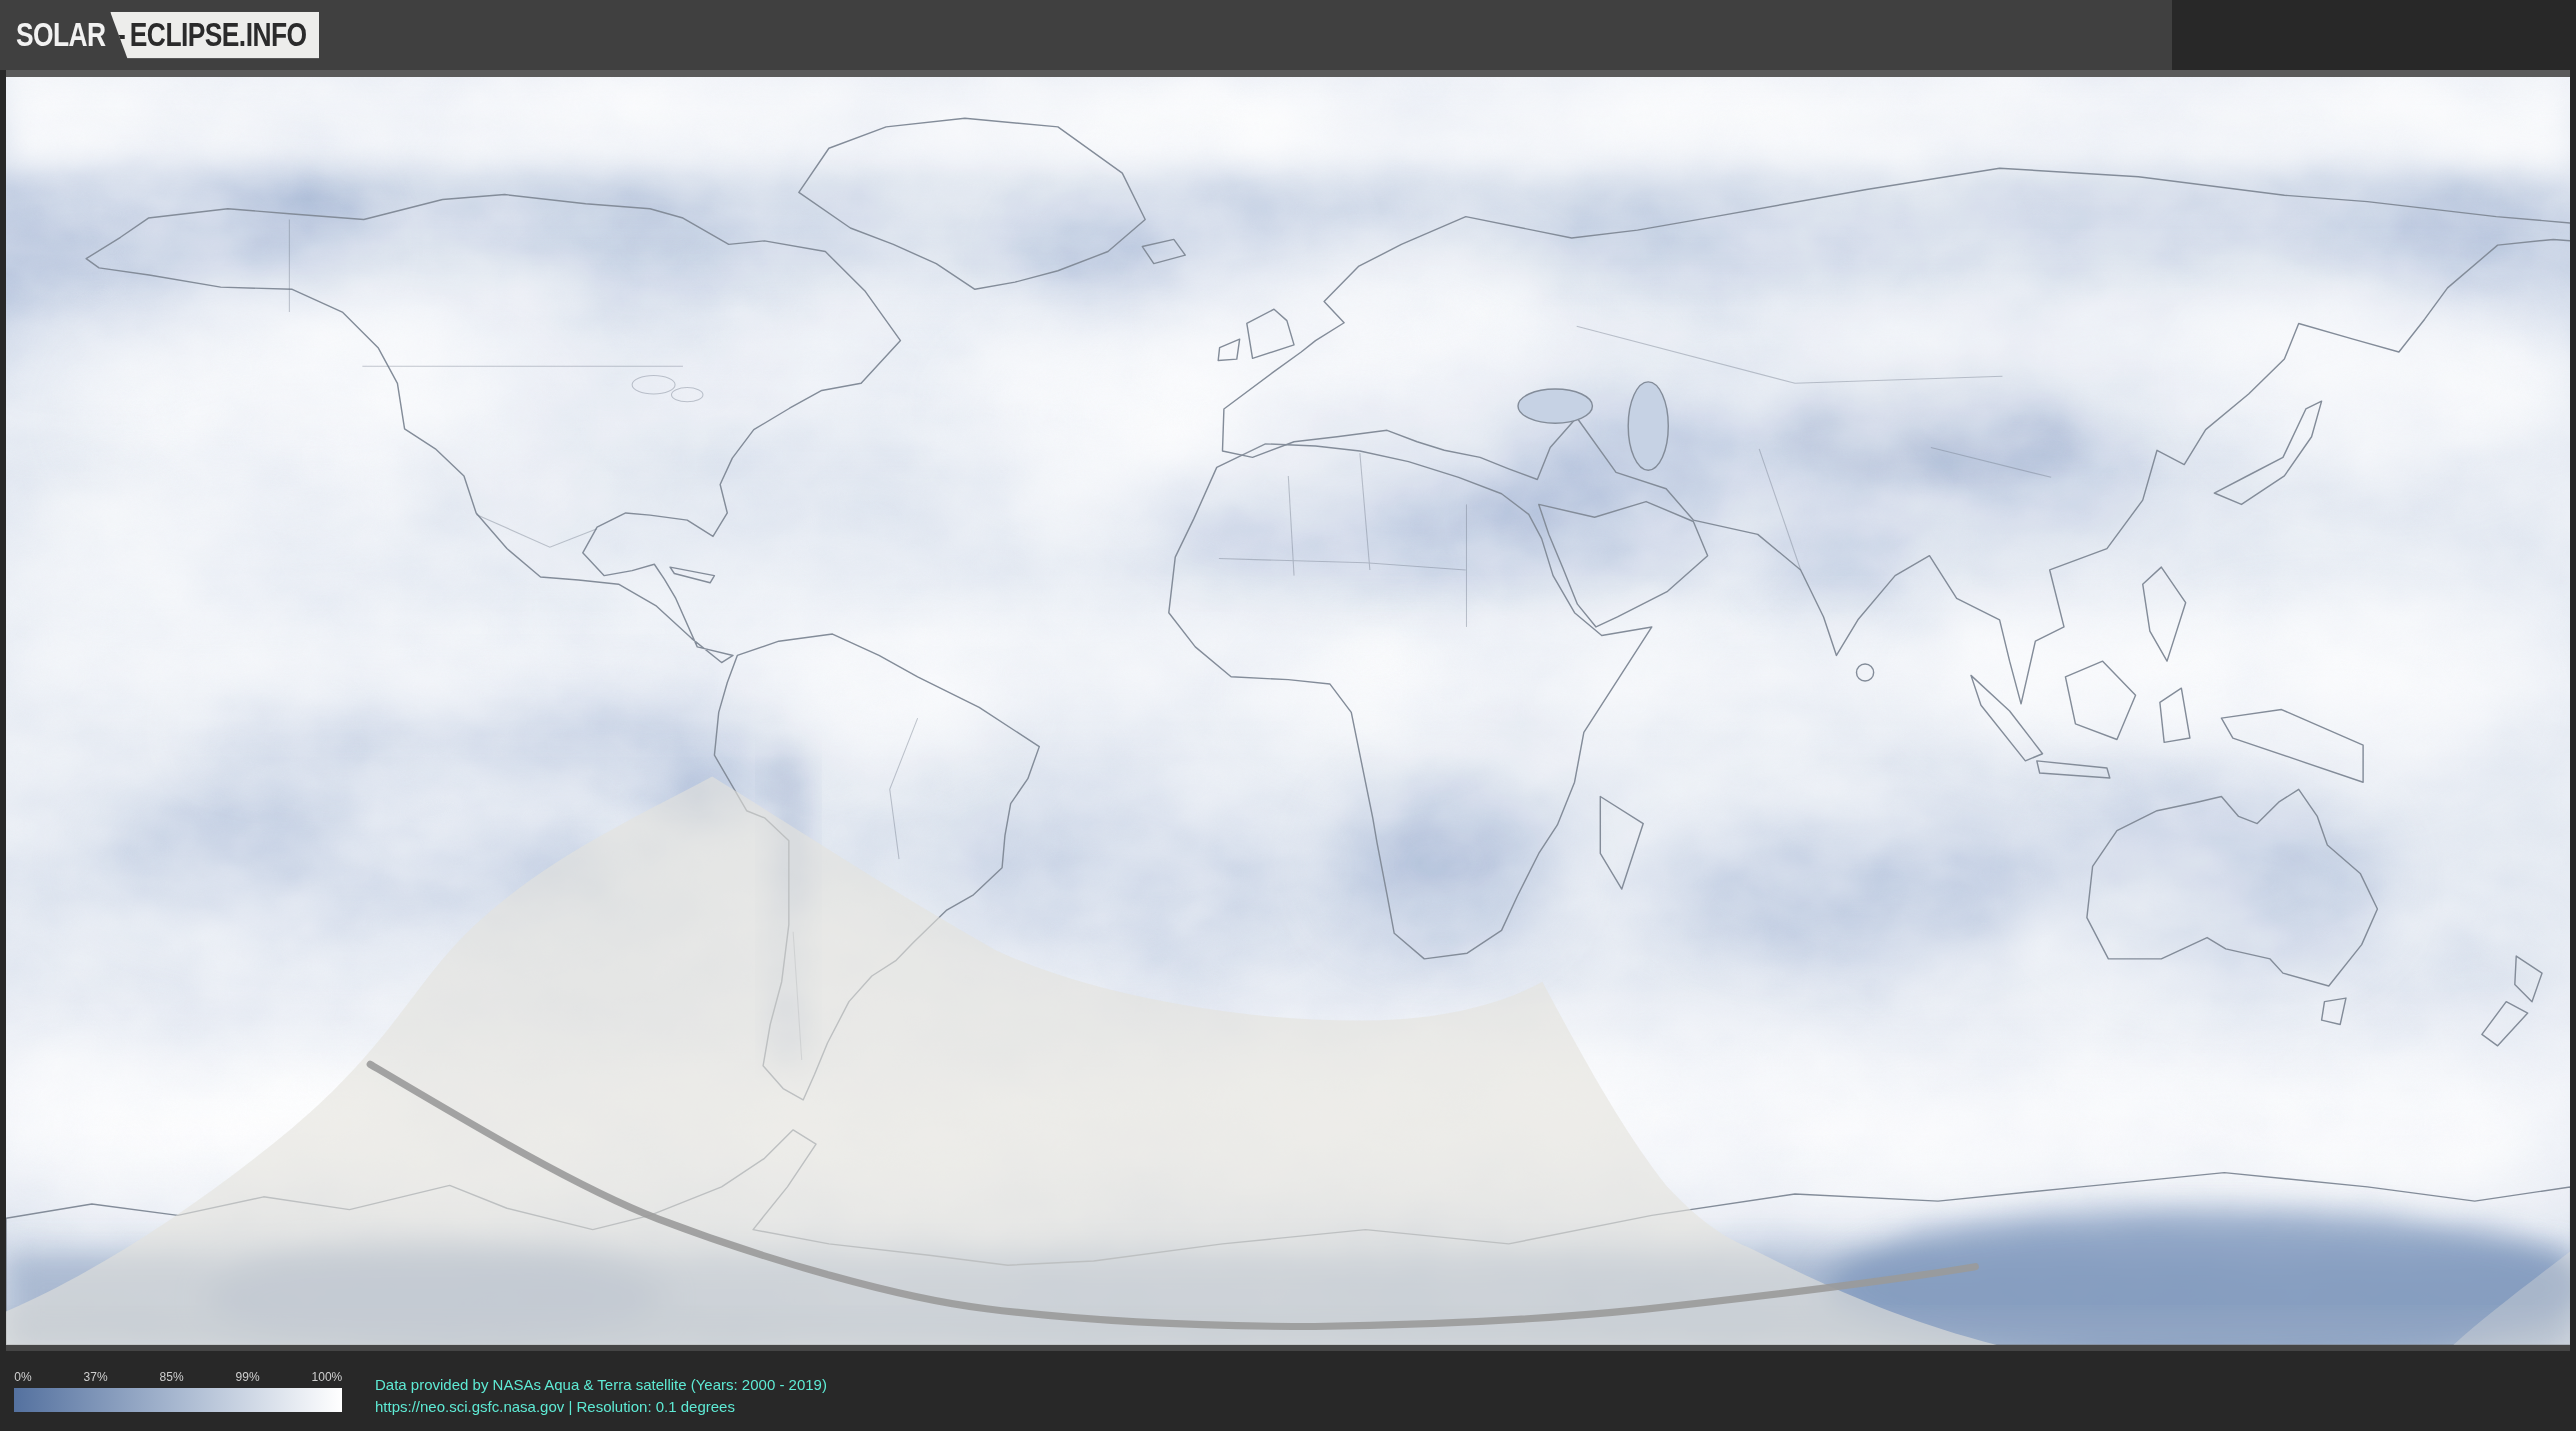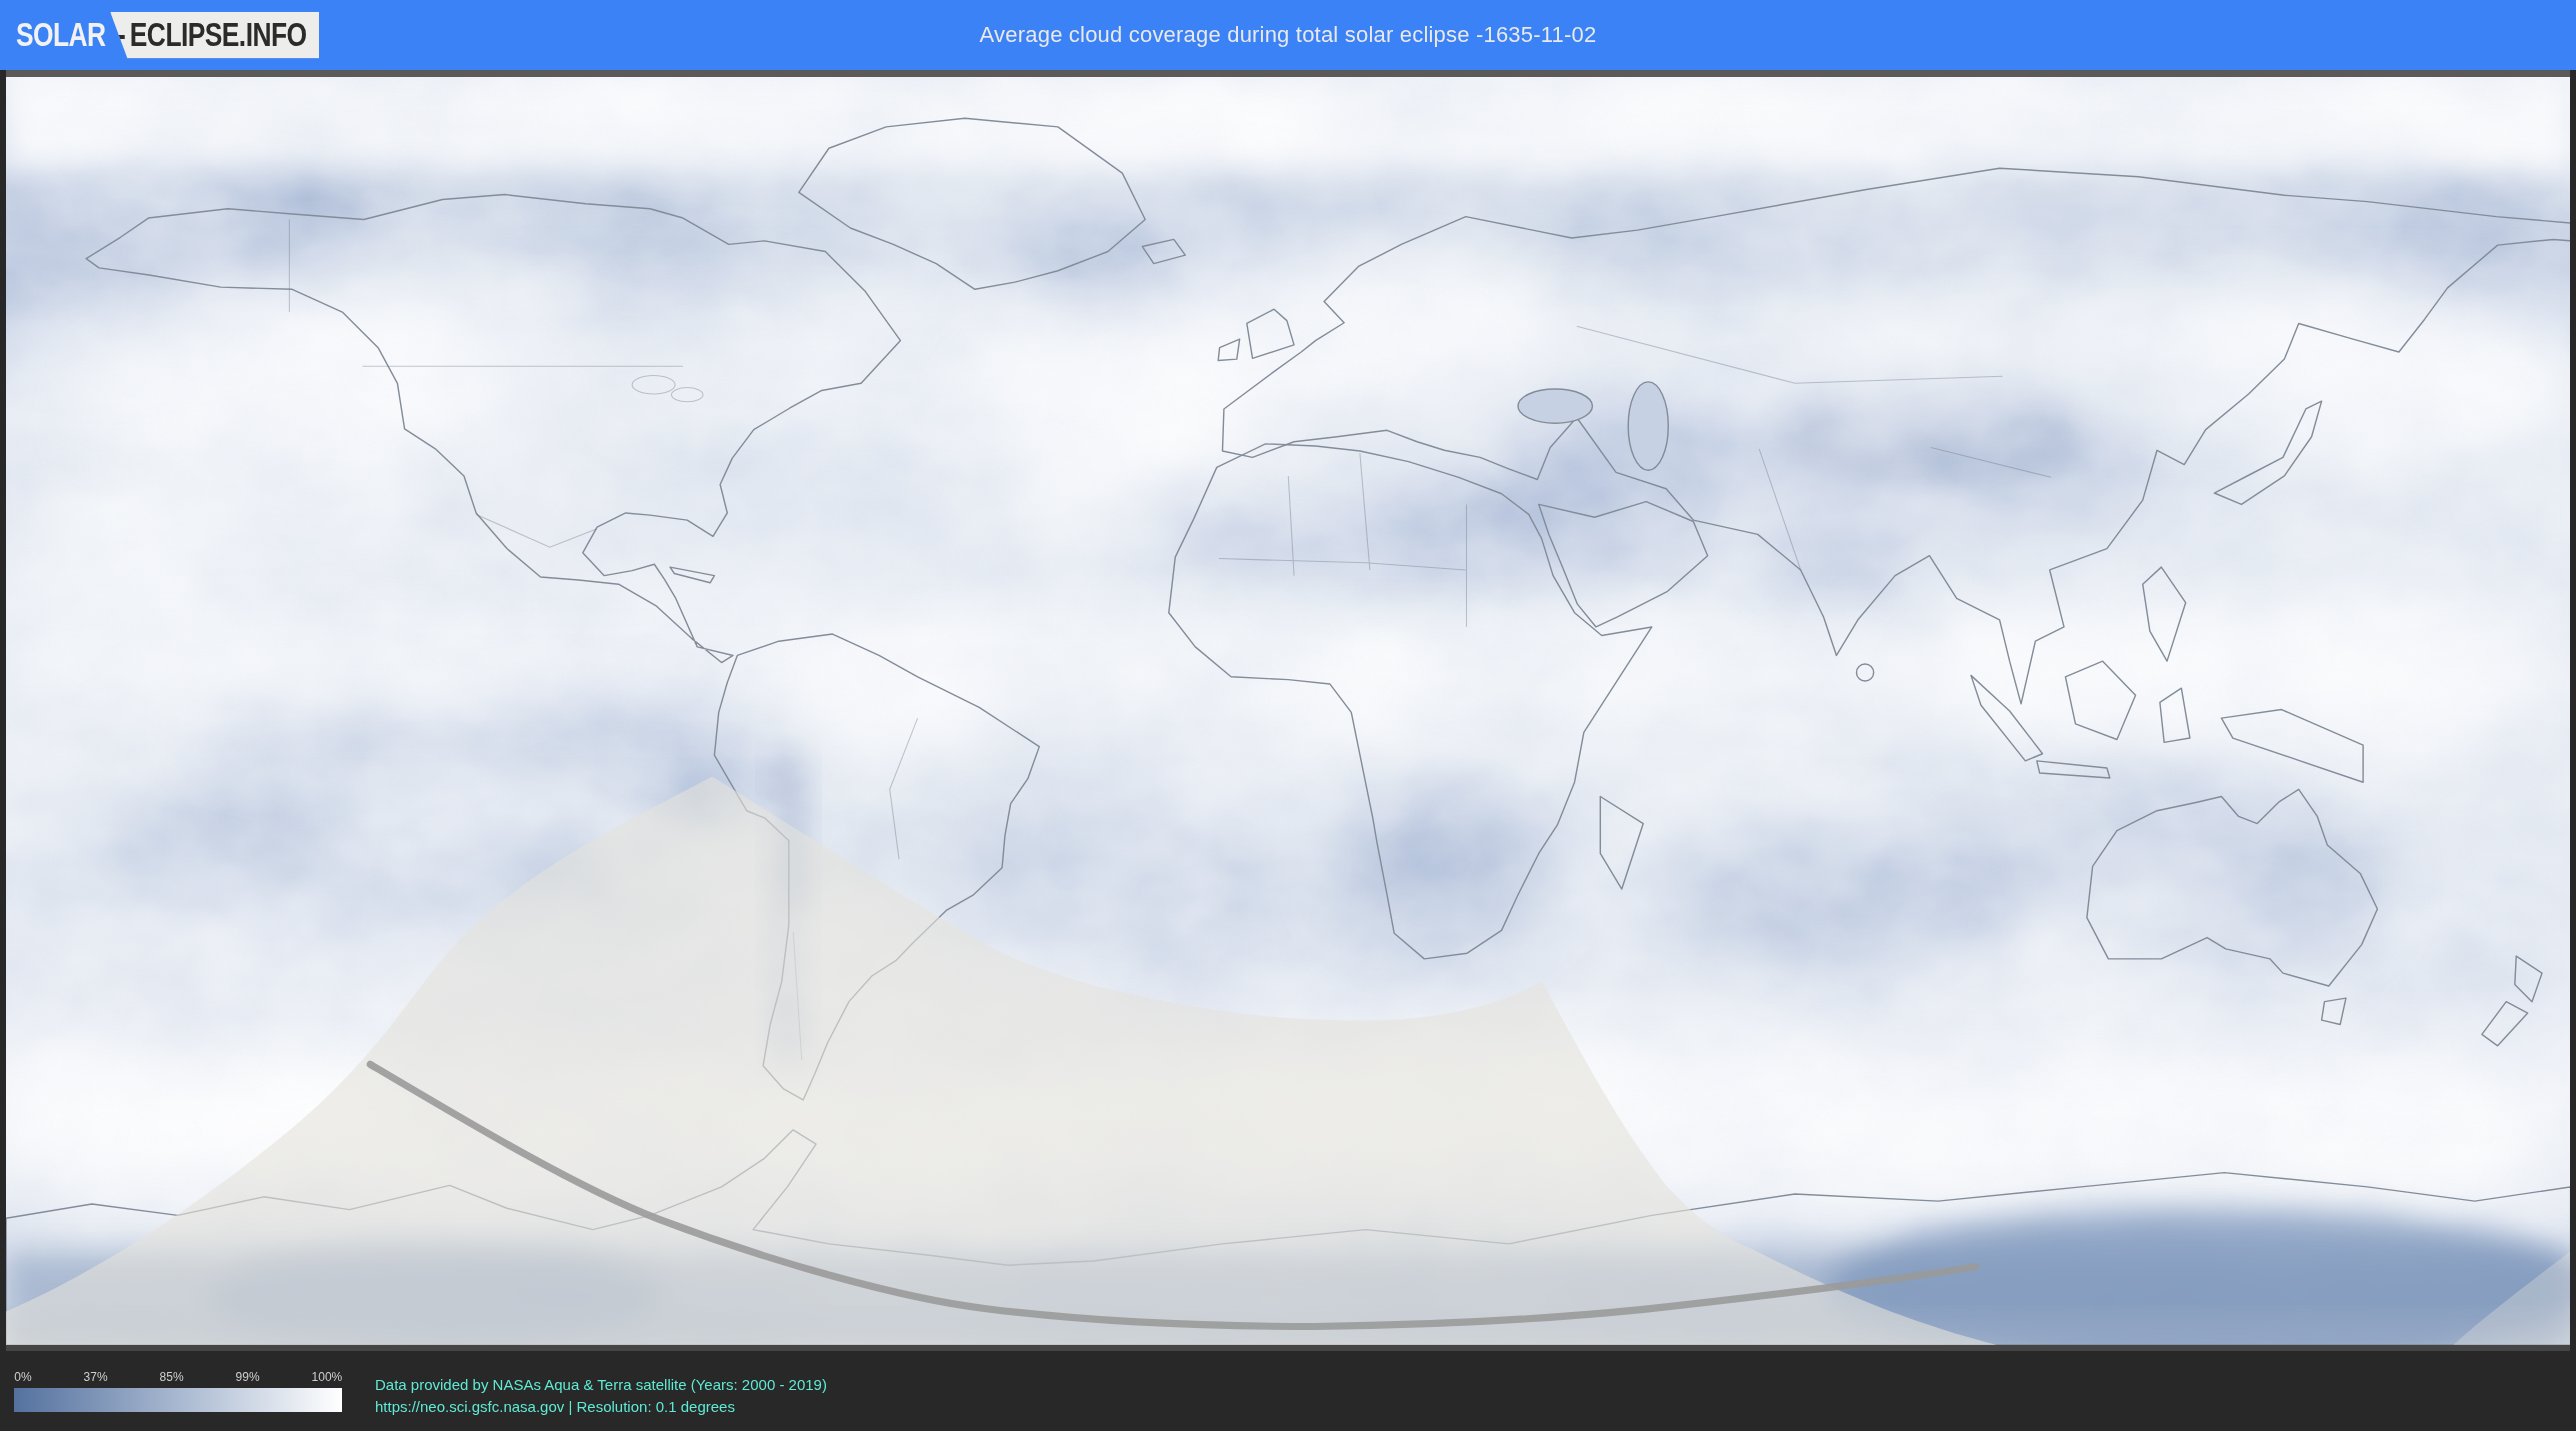--- a/index.html
+++ b/index.html
@@ -1,18 +1,18 @@
 <!DOCTYPE html>
 <html style="font-size:11.4px"><head>
 <meta charset="utf-8">
 <style>
   html,body{margin:0;padding:0;width:2576px;height:1431px;overflow:hidden;
     background:#282828;font-family:"Liberation Sans","DejaVu Sans",sans-serif;}
   
-  .header{position:absolute;left:0;top:0;width:2576px;height:70px;background:#3b82f6;}
+  .header{position:absolute;left:0;top:0;width:2172px;height:70px;background:#404040;}
   .logo{position:absolute;left:15.7px;top:50%;transform:translateY(-50%) scaleX(.80);
     transform-origin:left center;display:flex;align-items:stretch;cursor:pointer;white-space:nowrap;}
   .logo-solar{color:#f2f2f2;font-size:33px;font-weight:bold;letter-spacing:-0.7px;
     display:flex;align-items:center;padding:4.3px 0;}
   .logo-box{background:#ededeb;color:#2b2b2b;font-size:33px;font-weight:bold;letter-spacing:-0.7px;
     display:flex;align-items:center;margin-left:5.7px;padding:4.3px 15.7px 4.3px 8.6px;
     clip-path:polygon(0 0,100% 0,100% 100%,21.5px 100%);}
   .logo-sep{margin-right:5.7px;}
   .page-title{position:absolute;left:50%;top:50%;transform:translate(-50%,-50%);
     color:#e9e9e9;font-size:22px;letter-spacing:0.2px;white-space:nowrap;}
@@ -32,21 +32,20 @@
 <body>
 
 <div class="header">
   <div class="logo">
     <span class="logo-solar">SOLAR</span>
     <span class="logo-box">
         <span class="logo-sep">-</span>
         <span>ECLIPSE.INFO</span>
       </span>
   </div>
-  <div class="page-title">Average cloud coverage during total solar eclipse -1635-11-02</div>
 </div>
 
 <div class="map-wrap">
 <svg viewBox="0 0 3584 1780" preserveAspectRatio="none">
   <defs>
     <linearGradient id="oceanGrad" x1="0" y1="0" x2="0" y2="1">
       <stop offset="0" stop-color="#eef1f6"></stop>
       <stop offset="0.04" stop-color="#e3e9f1"></stop>
       <stop offset="0.12" stop-color="#d3dcea"></stop>
       <stop offset="0.22" stop-color="#cdd8e8"></stop>

